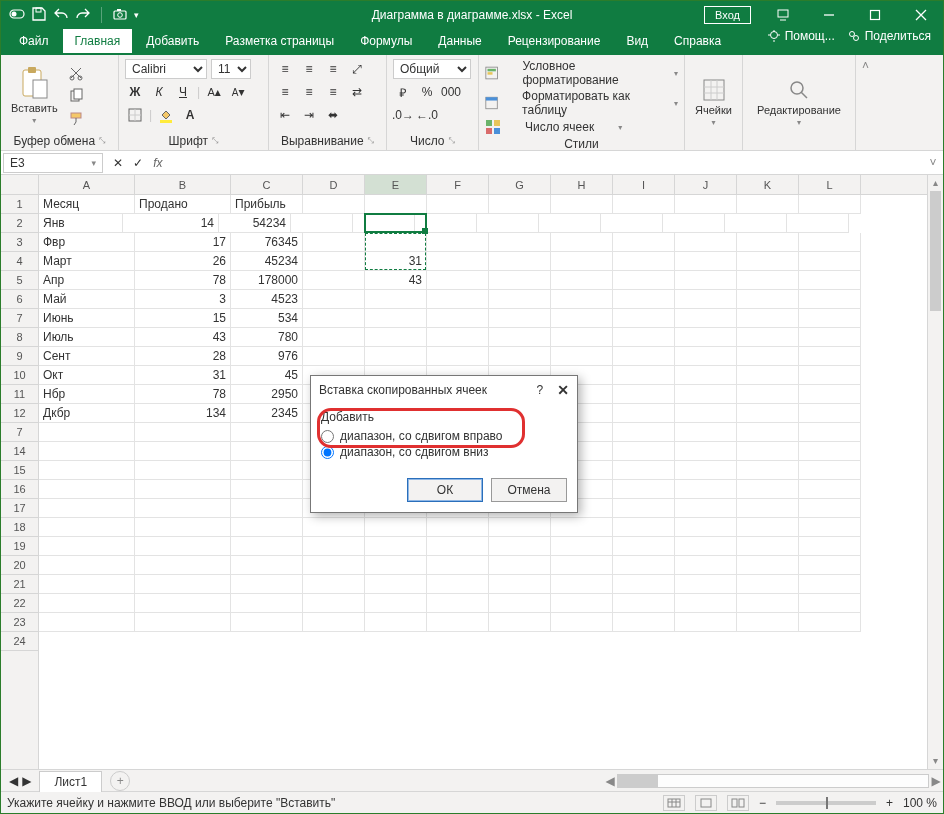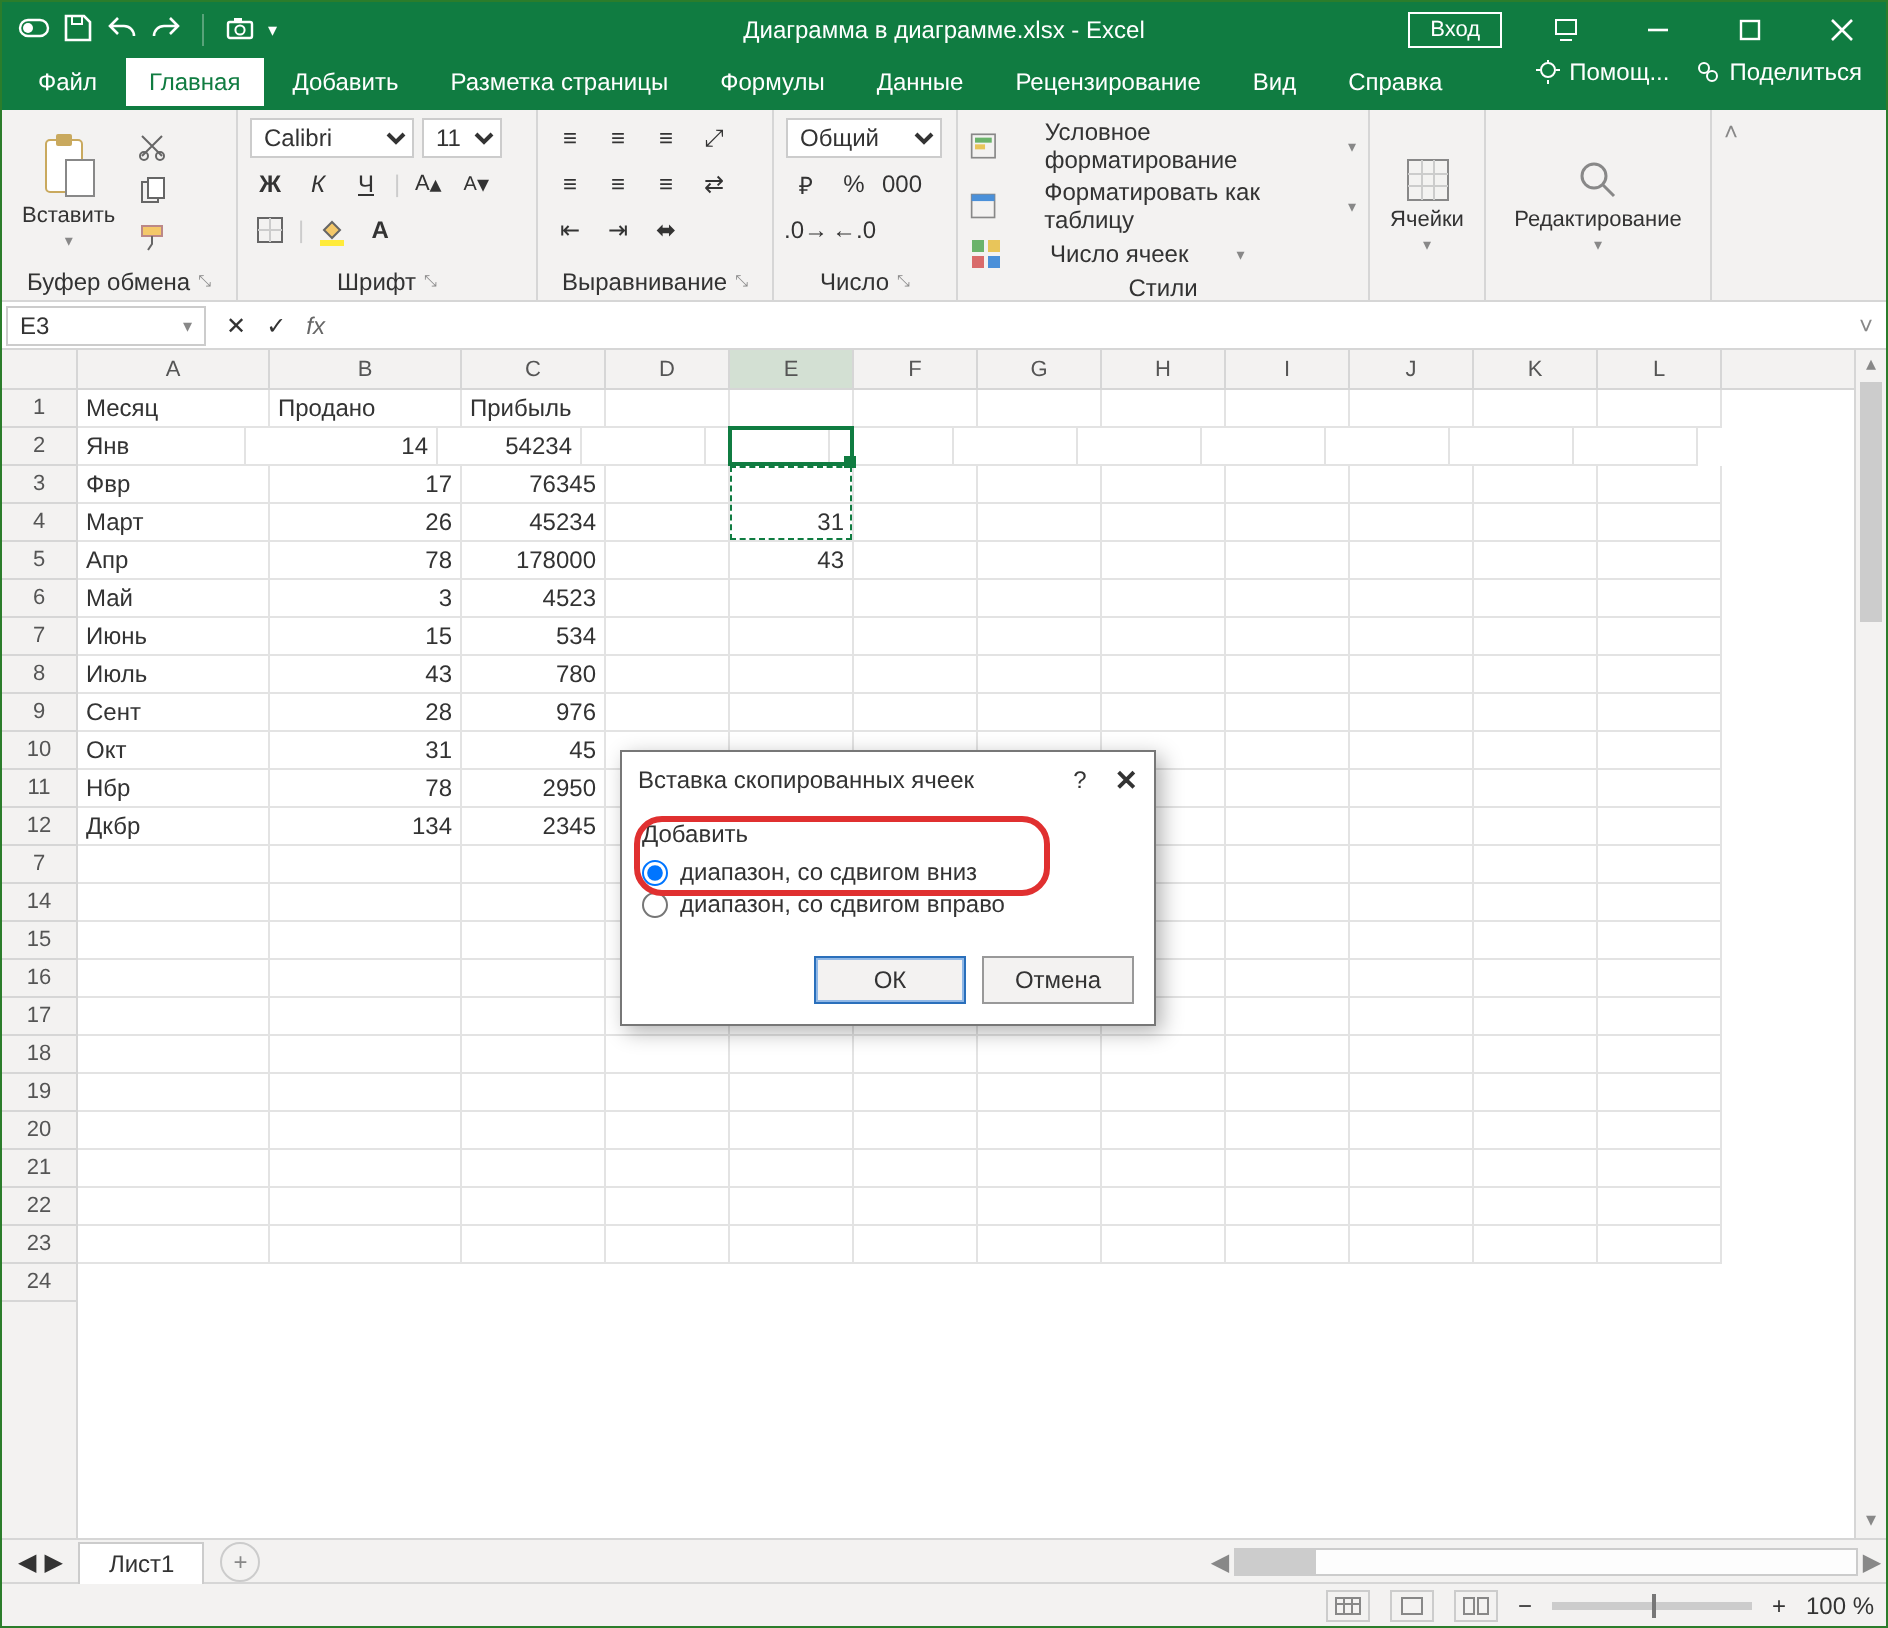--- a/index.html
+++ b/index.html
@@ -796,20 +796,21 @@
     <div class="hscroll">
         <span class="arr">◀</span>
         <div class="track">
           <div class="thumb"></div>
         </div>
         <span class="arr">▶</span>
       </div>
   </div>
 
   <div class="statusbar">
+    <span>Укажите ячейку и нажмите ВВОД или выберите "Вставить"</span>
     <div class="right">
       <span class="viewbtn">
           <svg width="14" height="10" viewBox="0 0 14 10">
             <rect x="1" y="1" width="12" height="8" fill="none" stroke="#888"></rect>
             <path d="M1 4h12M5 1v8M9 1v8" stroke="#888"></path>
           </svg>
         </span>
       <span class="viewbtn">
           <svg width="14" height="10" viewBox="0 0 14 10">
             <rect x="2" y="1" width="10" height="8" fill="none" stroke="#888"></rect>
@@ -835,26 +836,26 @@
   <div class="titlebar2">
     <span>Вставка скопированных ячеек</span>
     <div class="sp">
       <span>?</span>
       <span class="x">✕</span>
     </div>
   </div>
   <div class="body">
     <div class="lbl">Добавить</div>
     <label class="radio">
+        <input type="radio" name="r" style="">
+        <span>диапазон, со сдвигом вправо</span>
+      </label>
+    <label class="radio">
         <input type="radio" name="r" checked="" style="">
         <span>диапазон, со сдвигом вниз</span>
       </label>
-    <label class="radio">
-        <input type="radio" name="r" style="">
-        <span>диапазон, со сдвигом вправо</span>
-      </label>
   </div>
   <div class="btns">
     <button class="primary">ОК</button>
     <button>Отмена</button>
   </div>
   <div class="highlight" style="left:6px;top:32px;width:208px;height:40px"></div>
 </div>
 
 </body></html>

